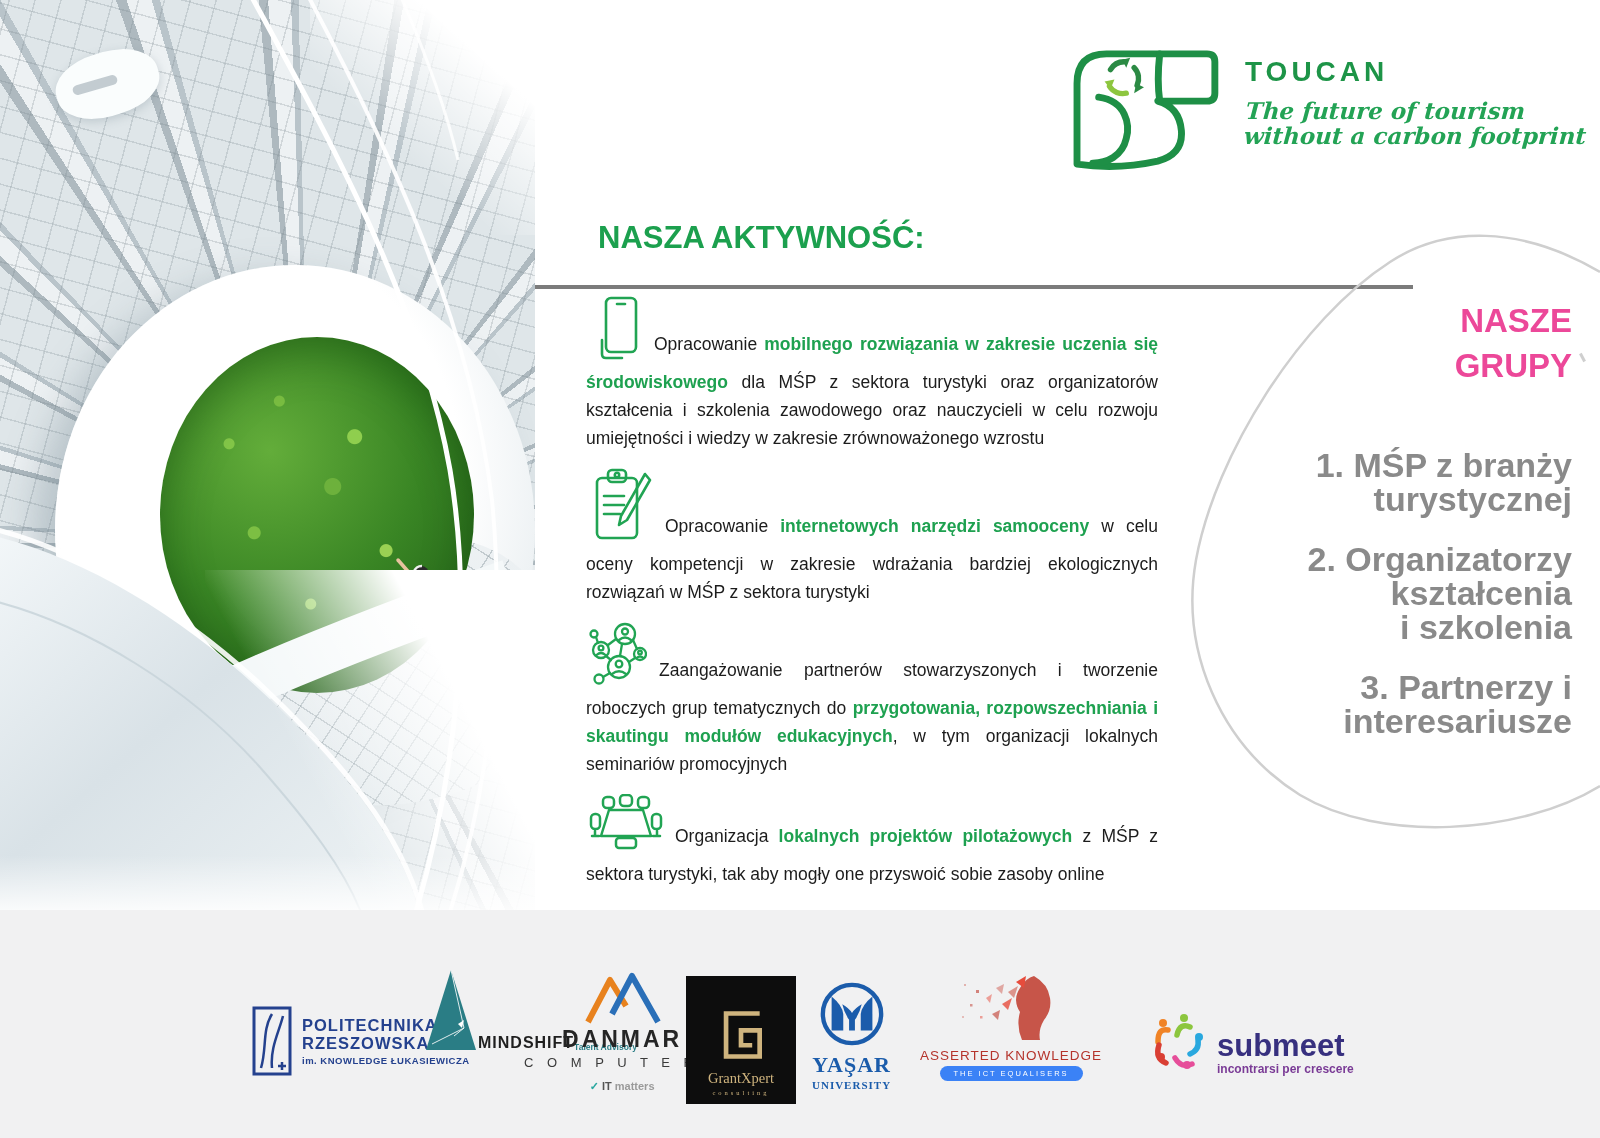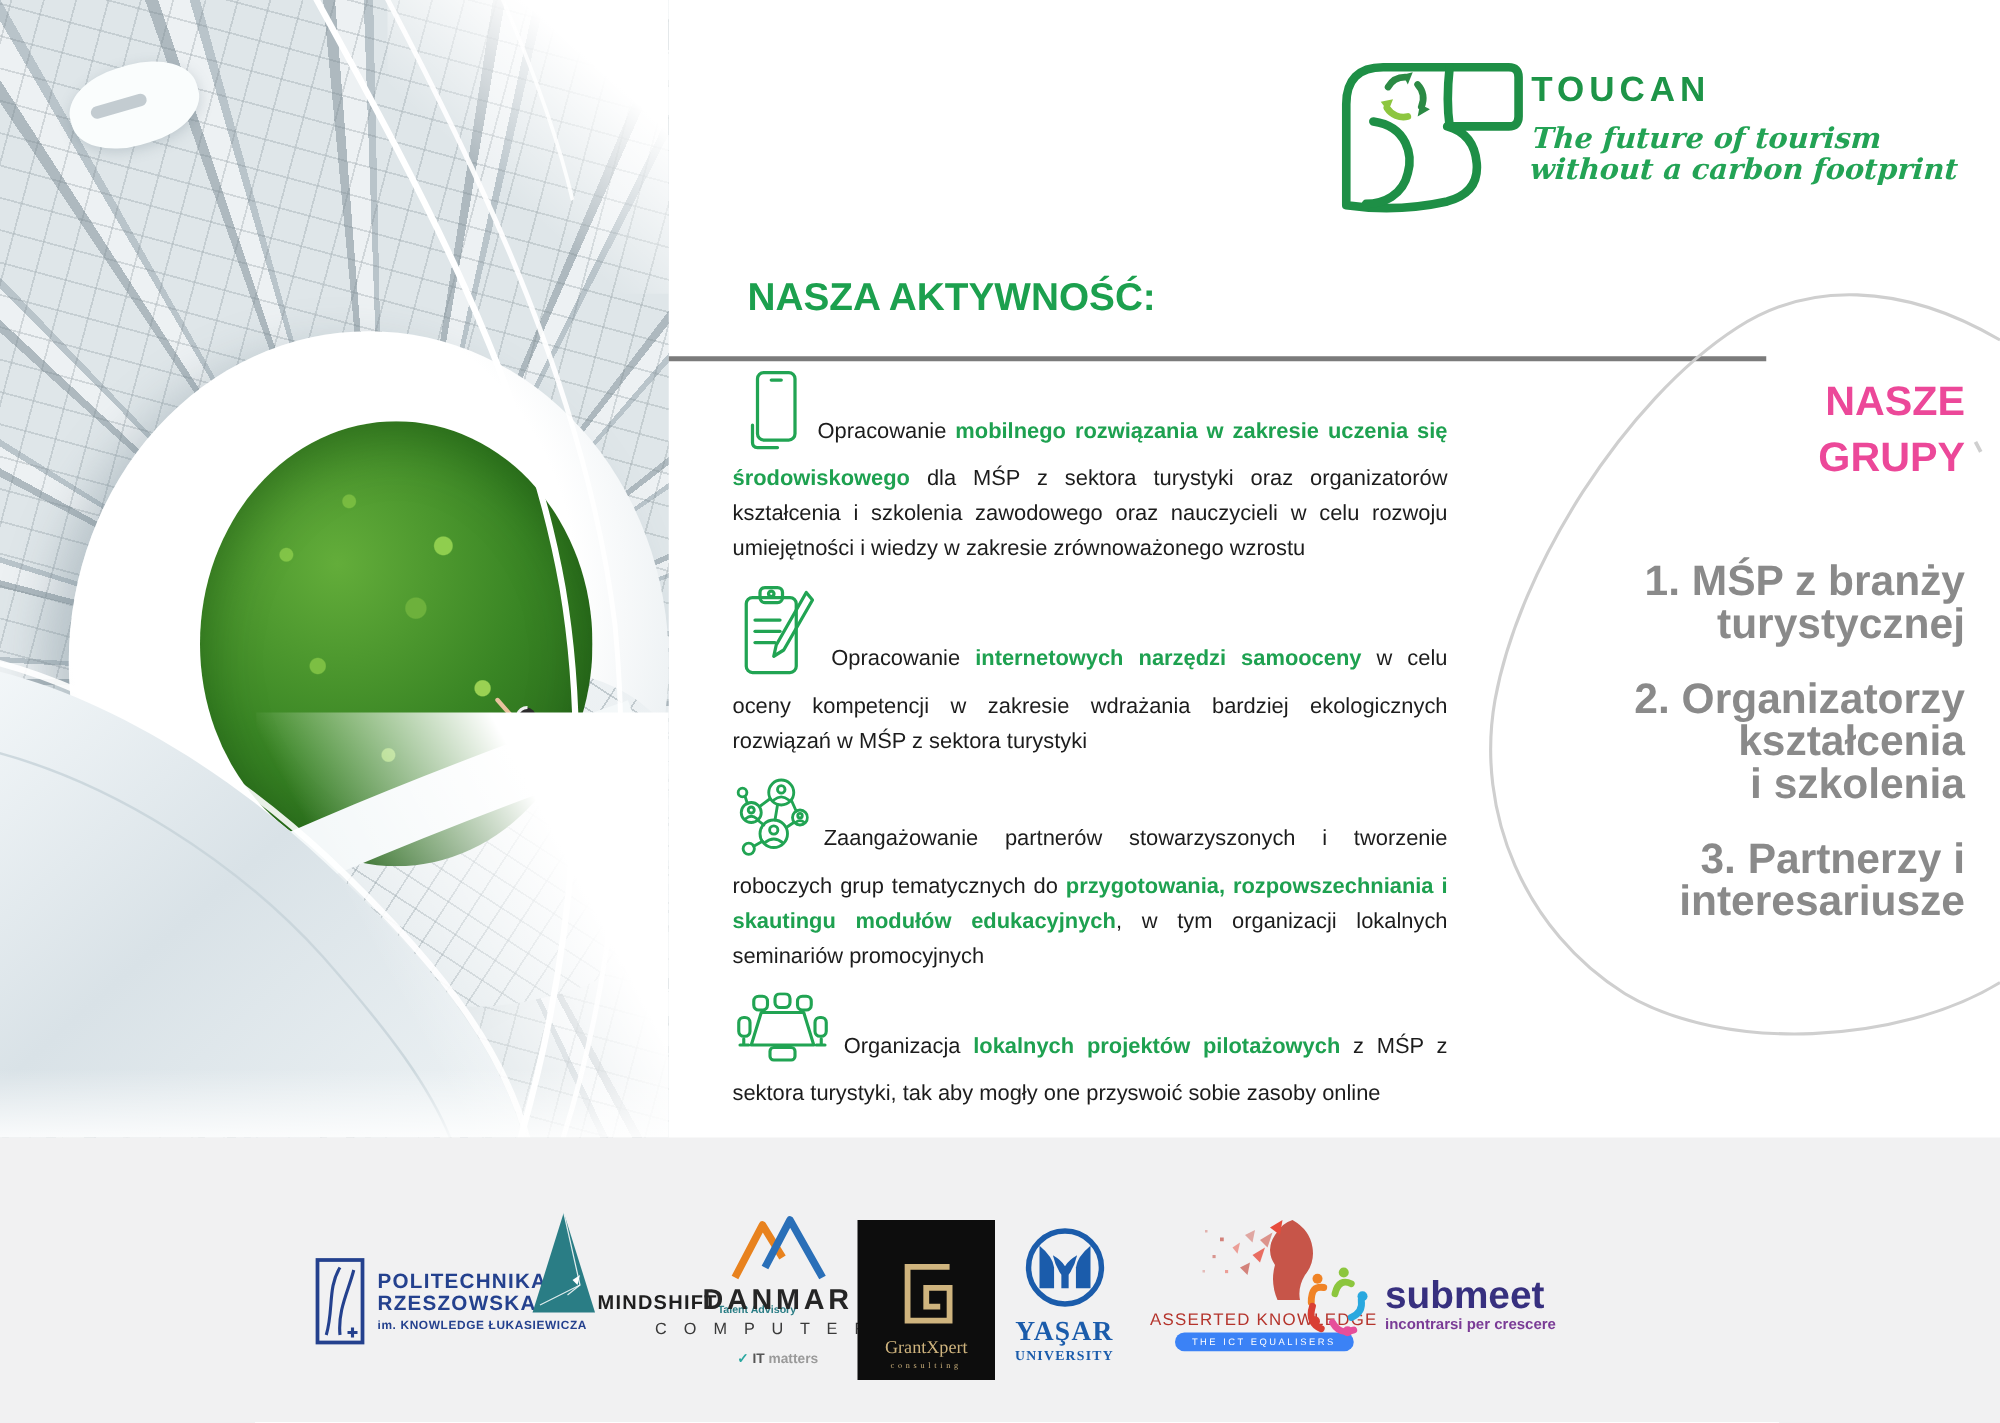--- a/index.html
+++ b/index.html
@@ -35,21 +35,21 @@
                   radial-gradient(circle at 38% 18%,#79bd41 0 5px,rgba(0,0,0,0) 6px),
                   radial-gradient(circle at 35% 32%,#63ad3a,#398524 48%,#1f5c16 92%);
        box-shadow:inset 0 12px 45px rgba(0,45,0,.35);}
   .ph-svg{left:0;top:0;}
   .person-svg{left:392px;top:552px;}
   .fade-tr{right:0;top:0;width:225px;height:235px;background:linear-gradient(222deg,#fff 24%,rgba(255,255,255,0) 62%);}
   .fade-br{right:0;bottom:0;width:330px;height:340px;background:linear-gradient(62deg,rgba(255,255,255,0) 34%,#fff 72%);}
   .fade-b{left:0;bottom:0;width:100%;height:55px;background:linear-gradient(to bottom,rgba(255,255,255,0),rgba(255,255,255,.85));}
 
   
-  .toucan{position:absolute;left:1063px;top:44px;display:flex;gap:4px;}
+  .toucan{position:absolute;left:1063px;top:44px;display:flex;gap:24px;}
   .toucan-text{padding-top:12px;}
   .toucan-name{font-size:28px;font-weight:bold;letter-spacing:4px;color:#1d9447;}
   .toucan-tagline{margin-top:10px;font-family:"DejaVu Serif",serif;font-style:italic;font-weight:bold;
        color:#23a355;font-size:23px;line-height:25px;transform:skewX(-4deg);}
 
   
   .title{position:absolute;left:598px;top:220px;font-size:31px;font-weight:bold;color:#1ca04e;margin:0;}
   .divider{position:absolute;left:535px;top:285px;width:878px;height:4px;background:#7b7b7b;}
 
   
@@ -333,21 +333,21 @@
         <rect x="20" y="20" width="3" height="3" fill="#c0392b" opacity=".6"></rect>
         <rect x="14" y="34" width="2.5" height="2.5" fill="#c0392b" opacity=".5"></rect>
         <rect x="24" y="46" width="2.5" height="2.5" fill="#e74c3c" opacity=".5"></rect>
         <rect x="8" y="14" width="2" height="2" fill="#d98880" opacity=".6"></rect>
         <rect x="6" y="46" width="2" height="2" fill="#d98880" opacity=".5"></rect>
       </svg>
       <div class="ak-name">ASSERTED KNOWLEDGE</div>
       <div class="ak-band">THE ICT EQUALISERS</div>
     </div>
 
-    <div class="submeet" style="left:1040px;top:100px;">
+    <div class="submeet" style="left:1149px;top:100px;align-items:flex-end;">
       <svg width="60" height="66" viewBox="0 0 60 66">
         <g stroke-linecap="round" fill="none" stroke-width="5.5">
           <circle cx="14" cy="13" r="4" fill="#f08326" stroke="none"></circle>
             <path d="M9,32 C9,22 12,19 19,20" stroke="#f08326"></path>
           <circle cx="35" cy="8" r="4" fill="#8cc63e" stroke="none"></circle>
             <path d="M28,25 C30,16 35,14 41,17" stroke="#8cc63e"></path>
           <circle cx="50" cy="27" r="4" fill="#29a8df" stroke="none"></circle>
             <path d="M41,44 C48,41 50,36 49,30" stroke="#29a8df"></path>
           <circle cx="38" cy="55" r="4" fill="#e64e9a" stroke="none"></circle>
             <path d="M26,48 C30,55 35,57 43,54" stroke="#e64e9a"></path>

